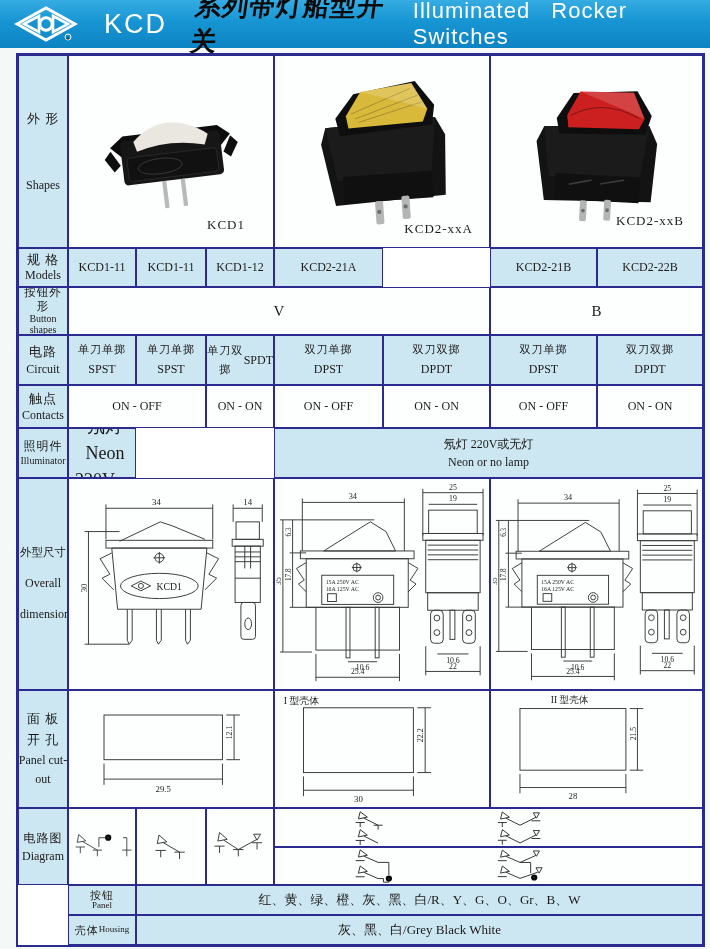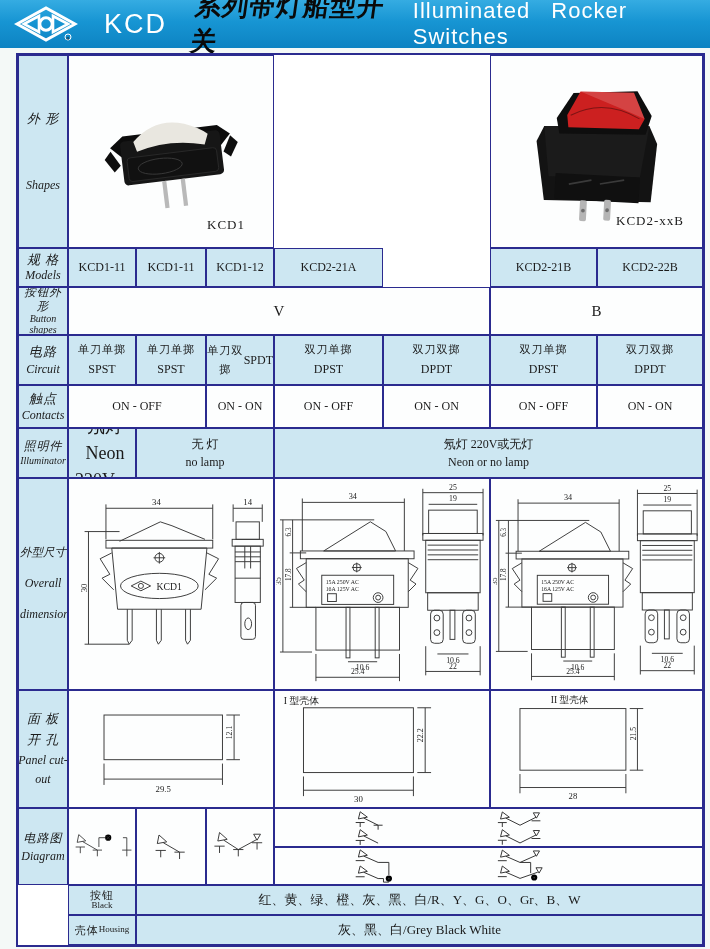--- a/index.html
+++ b/index.html
@@ -25,21 +25,21 @@
     position:absolute; left:16px; top:53px; width:689px; height:894px;
     border:2px solid #2b2b8f;
     display:grid;
     grid-template-columns:50px 68px 70px 68px 109px 107px 107px 106px;
     grid-template-rows:193px 39px 48px 50px 43px 50px 212px 118px 77px 30px 30px;
     background:#ffffff;
   }
   .cell { border:1px solid #2b2b8f; display:flex; align-items:center; justify-content:center; text-align:center; position:relative; overflow:hidden; }
   .lb { background:#cde7f2; }
   .wh { background:#fdfefe; }
-  .labcol { flex-direction:column; background:#cde7f2; line-height:1.5;font-style:italic; }
+  .labcol { flex-direction:column; background:#cde7f2; line-height:1.5; }
   .zh { font-size:13px; letter-spacing:1px; }
   .en { font-size:12px; }
   .small-en { font-size:10px; }
   .two { line-height:1.7; font-size:12px; }
   .caption { position:absolute; font-size:13px; letter-spacing:1px; }
   .vb { font-size:15px; }
   svg text { font-family:"Liberation Serif","DejaVu Serif",serif; fill:#222; }
   .draw line, .draw path, .draw rect, .draw circle, .draw ellipse, .draw polyline, .draw polygon { stroke:#3a3a3a; fill:none; stroke-width:1; }
   .diag line, .diag path, .diag polyline { stroke:#333; fill:none; stroke-width:1.1; }
   .diag polygon { stroke:#333; fill:#fff; stroke-width:1.1; }
@@ -83,20 +83,38 @@
         <path d="M58 58 q28 -26 62 -14 q16 6 26 15 l-5 12 q-42 -12 -80 -1 z" fill="#e9e7e0"></path>
         <rect x="48" y="76" width="106" height="28" rx="4" fill="#111" stroke="#2a2a2a"></rect>
         <ellipse cx="86" cy="90" rx="26" ry="9" fill="none" stroke="#3c3c3c"></ellipse>
         <rect x="86" y="108" width="5" height="32" fill="#b9b9b9"></rect>
         <rect x="108" y="108" width="5" height="32" fill="#b9b9b9"></rect>
       </g>
     </svg>
     <span class="caption" style="right:28px; bottom:14px;">KCD1</span>
   </div>
 
+  <div class="cell wh" style="grid-area:1/5/2/7">
+    <svg width="160" height="165" viewBox="0 0 180 185">
+      <g transform="rotate(-4 90 90)">
+        <polygon points="28,62 152,58 162,78 158,146 34,150 22,80" fill="#131313"></polygon>
+        <polygon points="28,62 152,58 144,118 38,122" fill="#1b1b1b"></polygon>
+        <polygon points="40,52 62,26 132,16 152,44 148,66 44,72" fill="#0e0e0e"></polygon>
+        <polygon points="52,50 70,24 128,18 144,48 138,62 54,64" fill="#d9b93a"></polygon>
+        <path d="M58 48 L126 24 M62 54 L134 32 M66 58 L138 40" stroke="#8a762a" stroke-width="1" fill="none" opacity="0.7"></path>
+        <polygon points="70,24 128,18 144,48 120,40" fill="#ffffff" opacity="0.18"></polygon>
+        <rect x="44" y="118" width="100" height="30" fill="#101010"></rect>
+        <rect x="78" y="148" width="9" height="26" rx="2" fill="#b5b5b5"></rect>
+        <rect x="108" y="144" width="9" height="26" rx="2" fill="#b5b5b5"></rect>
+        <circle cx="82" cy="160" r="2.4" fill="#6e6e6e"></circle>
+        <circle cx="112" cy="156" r="2.4" fill="#6e6e6e"></circle>
+      </g>
+    </svg>
+    <span class="caption" style="right:16px; bottom:10px;">KCD2-xxA</span>
+  </div>
 
   <div class="cell wh" style="grid-area:1/7/2/9">
     <svg width="155" height="165" viewBox="0 0 180 185">
       <g transform="rotate(3 90 90)">
         <polygon points="28,66 150,60 160,80 156,148 32,152 20,84" fill="#131313"></polygon>
         <polygon points="28,66 150,60 142,120 36,124" fill="#1b1b1b"></polygon>
         <polygon points="42,56 60,26 134,20 152,48 146,70 46,74" fill="#0e0e0e"></polygon>
         <polygon points="54,52 68,24 130,22 144,52 138,64 56,66" fill="#cc2020"></polygon>
         <path d="M58 52 Q96 30 138 52" stroke="#7e1414" stroke-width="1.2" fill="none"></path>
         <polygon points="68,24 130,22 144,52 118,42" fill="#ffffff" opacity="0.16"></polygon>
@@ -173,24 +191,20 @@
   <div class="cell wh en" style="grid-area:5/7">ON - OFF</div>
   <div class="cell wh en" style="grid-area:5/8">ON - ON</div>
 
   <div class="cell labcol" style="grid-area:6/1; line-height:1.3">
     <span class="zh" style="font-size:12px">照明件</span>
     <span class="small-en">Illuminator</span>
   </div>
   <div class="cell lb" style="grid-area:6/2; flex-direction:column; align-items:flex-start; padding-left:6px; line-height:1.5; font-size:18px">
     <span>氖灯 Neon</span>
     <span>220V</span>
-  </div>
-  <div class="cell lb" style="grid-area:6/3/7/5; flex-direction:column; line-height:1.5; font-size:12px">
-    <span>无 灯</span>
-    <span>no lamp</span>
   </div>
   <div class="cell lb" style="grid-area:6/5/7/9; flex-direction:column; line-height:1.5; font-size:12px">
     <span>氖灯 220V或无灯</span>
     <span>Neon  or  no  lamp</span>
   </div>
 
   <div class="cell labcol" style="grid-area:7/1; line-height:2.6">
     <span class="zh" style="font-size:11.5px; letter-spacing:0">外型尺寸</span>
     <span class="en" style="width:46px">Overall dimensions</span>
   </div>
@@ -536,21 +550,21 @@
           <line x1="26" y1="34" x2="46" y2="27"></line>
         <polygon points="44,22 51,22 47.5,28"></polygon>
         <circle cx="42" cy="33" r="3.5"></circle>
           <circle cx="42" cy="33" r="1" fill="#333"></circle>
       </svg>
     </div>
   </div>
 
   <div class="cell lb" style="grid-area:10/2; flex-direction:column; line-height:1.1">
     <span class="zh" style="font-size:11px">按钮</span>
-    <span style="font-size:9px">Black</span>
+    <span style="font-size:9px">Panel</span>
   </div>
   <div class="cell lb" style="grid-area:10/3/11/9; font-size:13px">红、黄、绿、橙、灰、黑、白/R、Y、G、O、Gr、B、W</div>
   <div class="cell lb" style="grid-area:11/2; flex-direction:row; line-height:1.1">
     <span class="zh" style="font-size:11px">壳体</span>
     <span style="font-size:9px">Housing</span>
   </div>
   <div class="cell lb" style="grid-area:11/3/12/9; font-size:13px">灰、黑、白/Grey  Black  White</div>
 
 </div>
 

